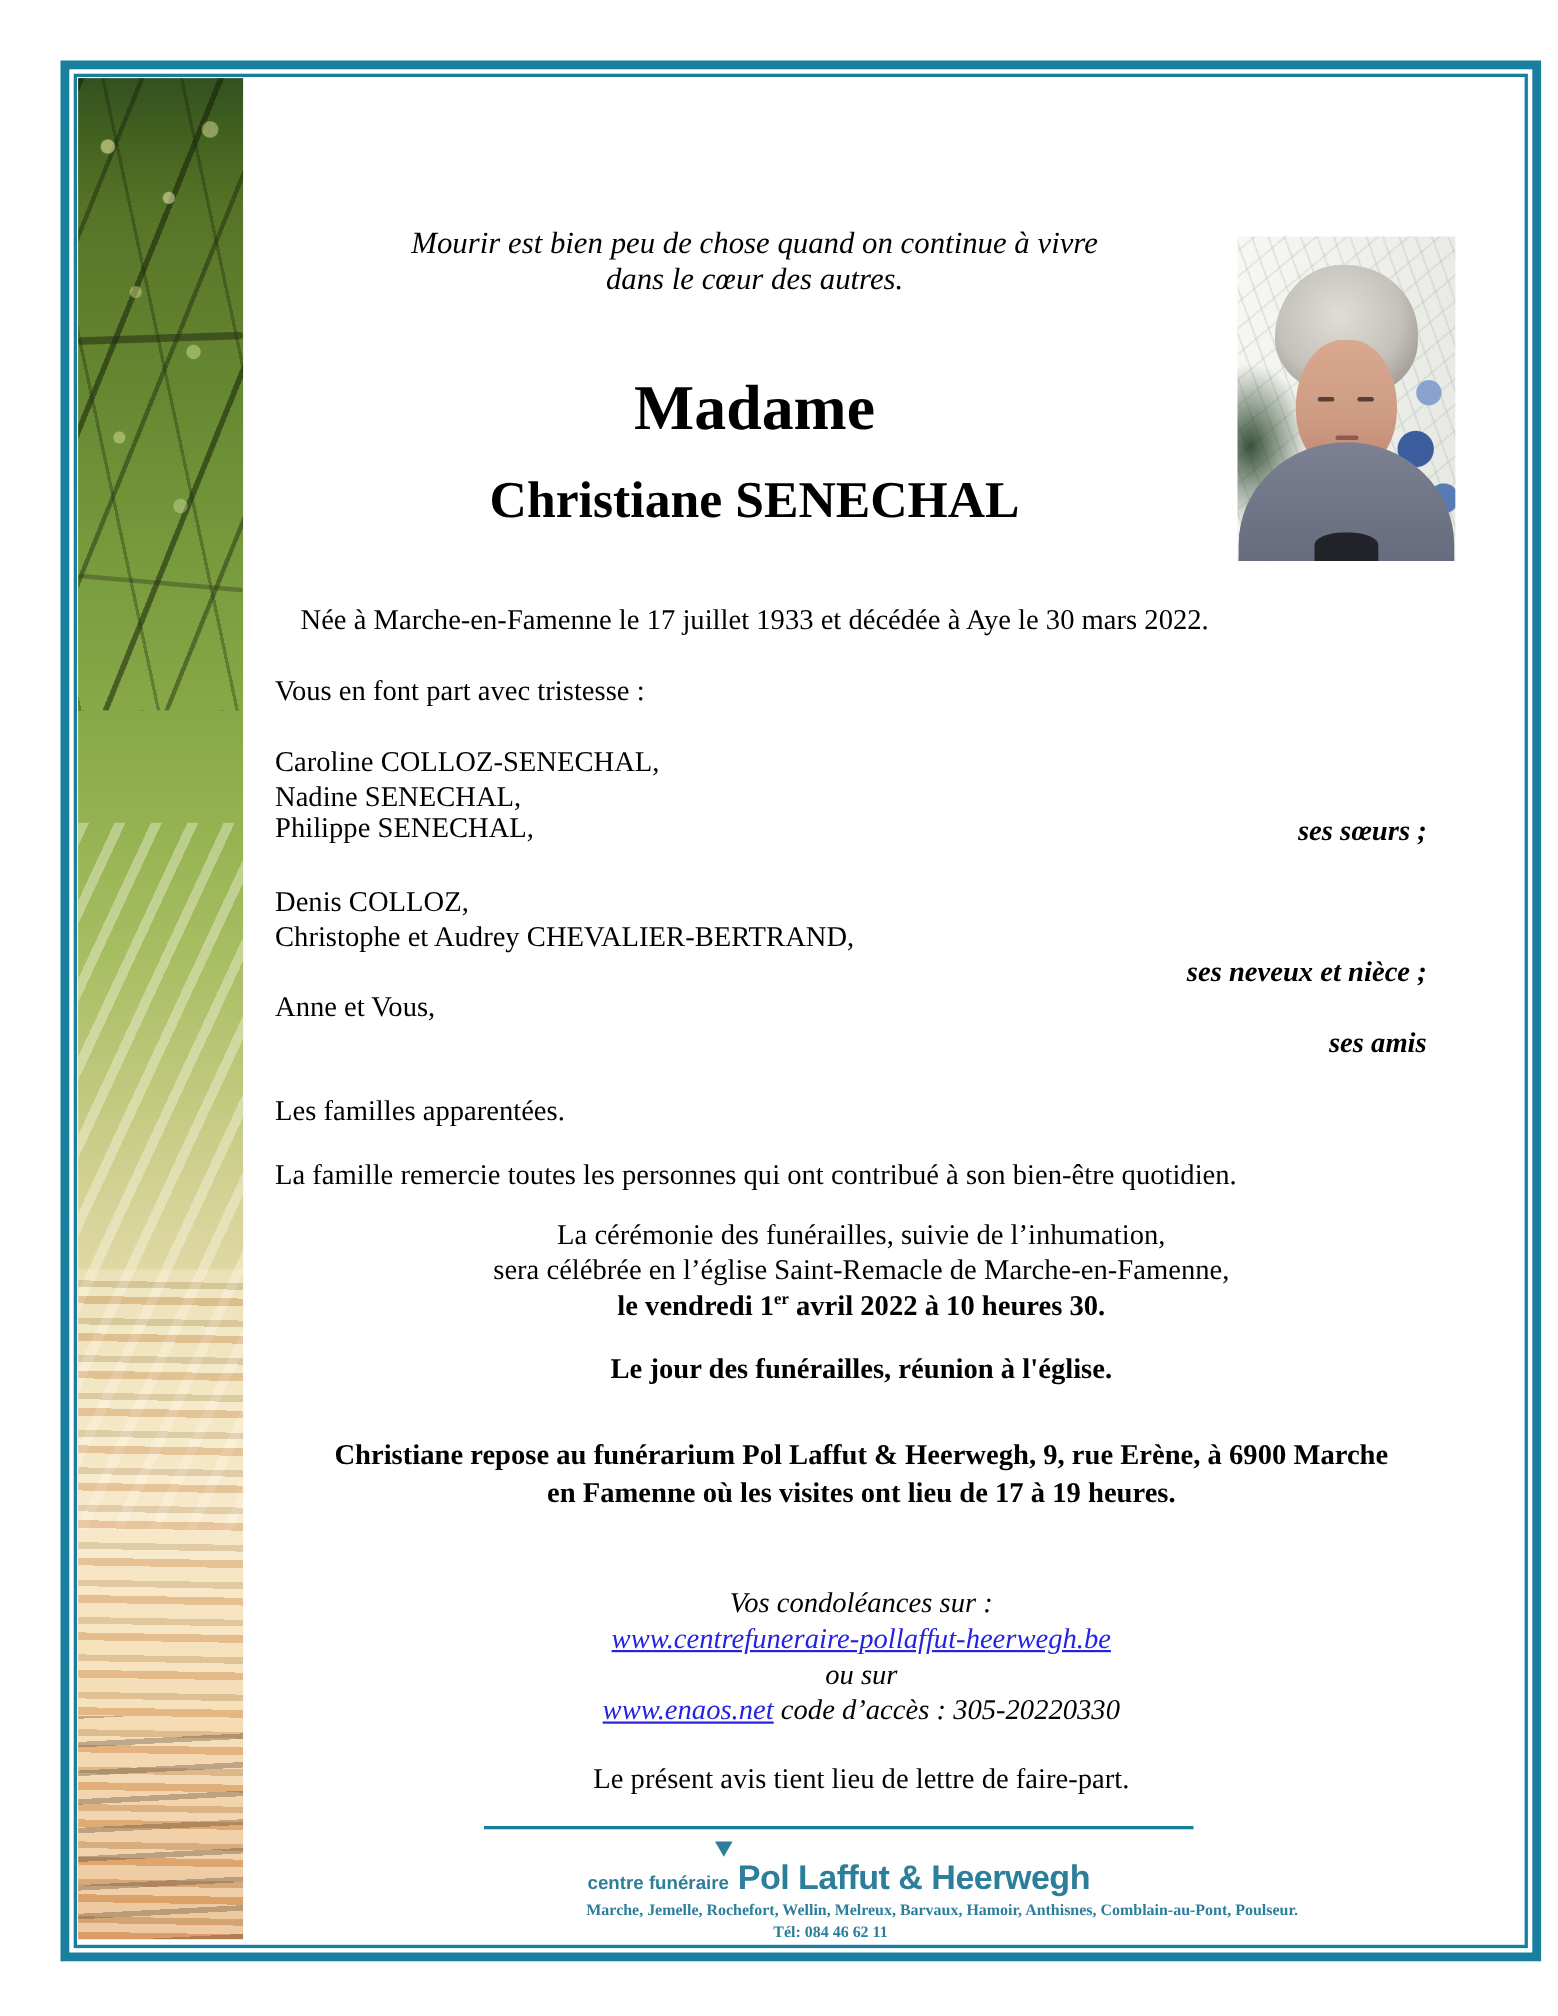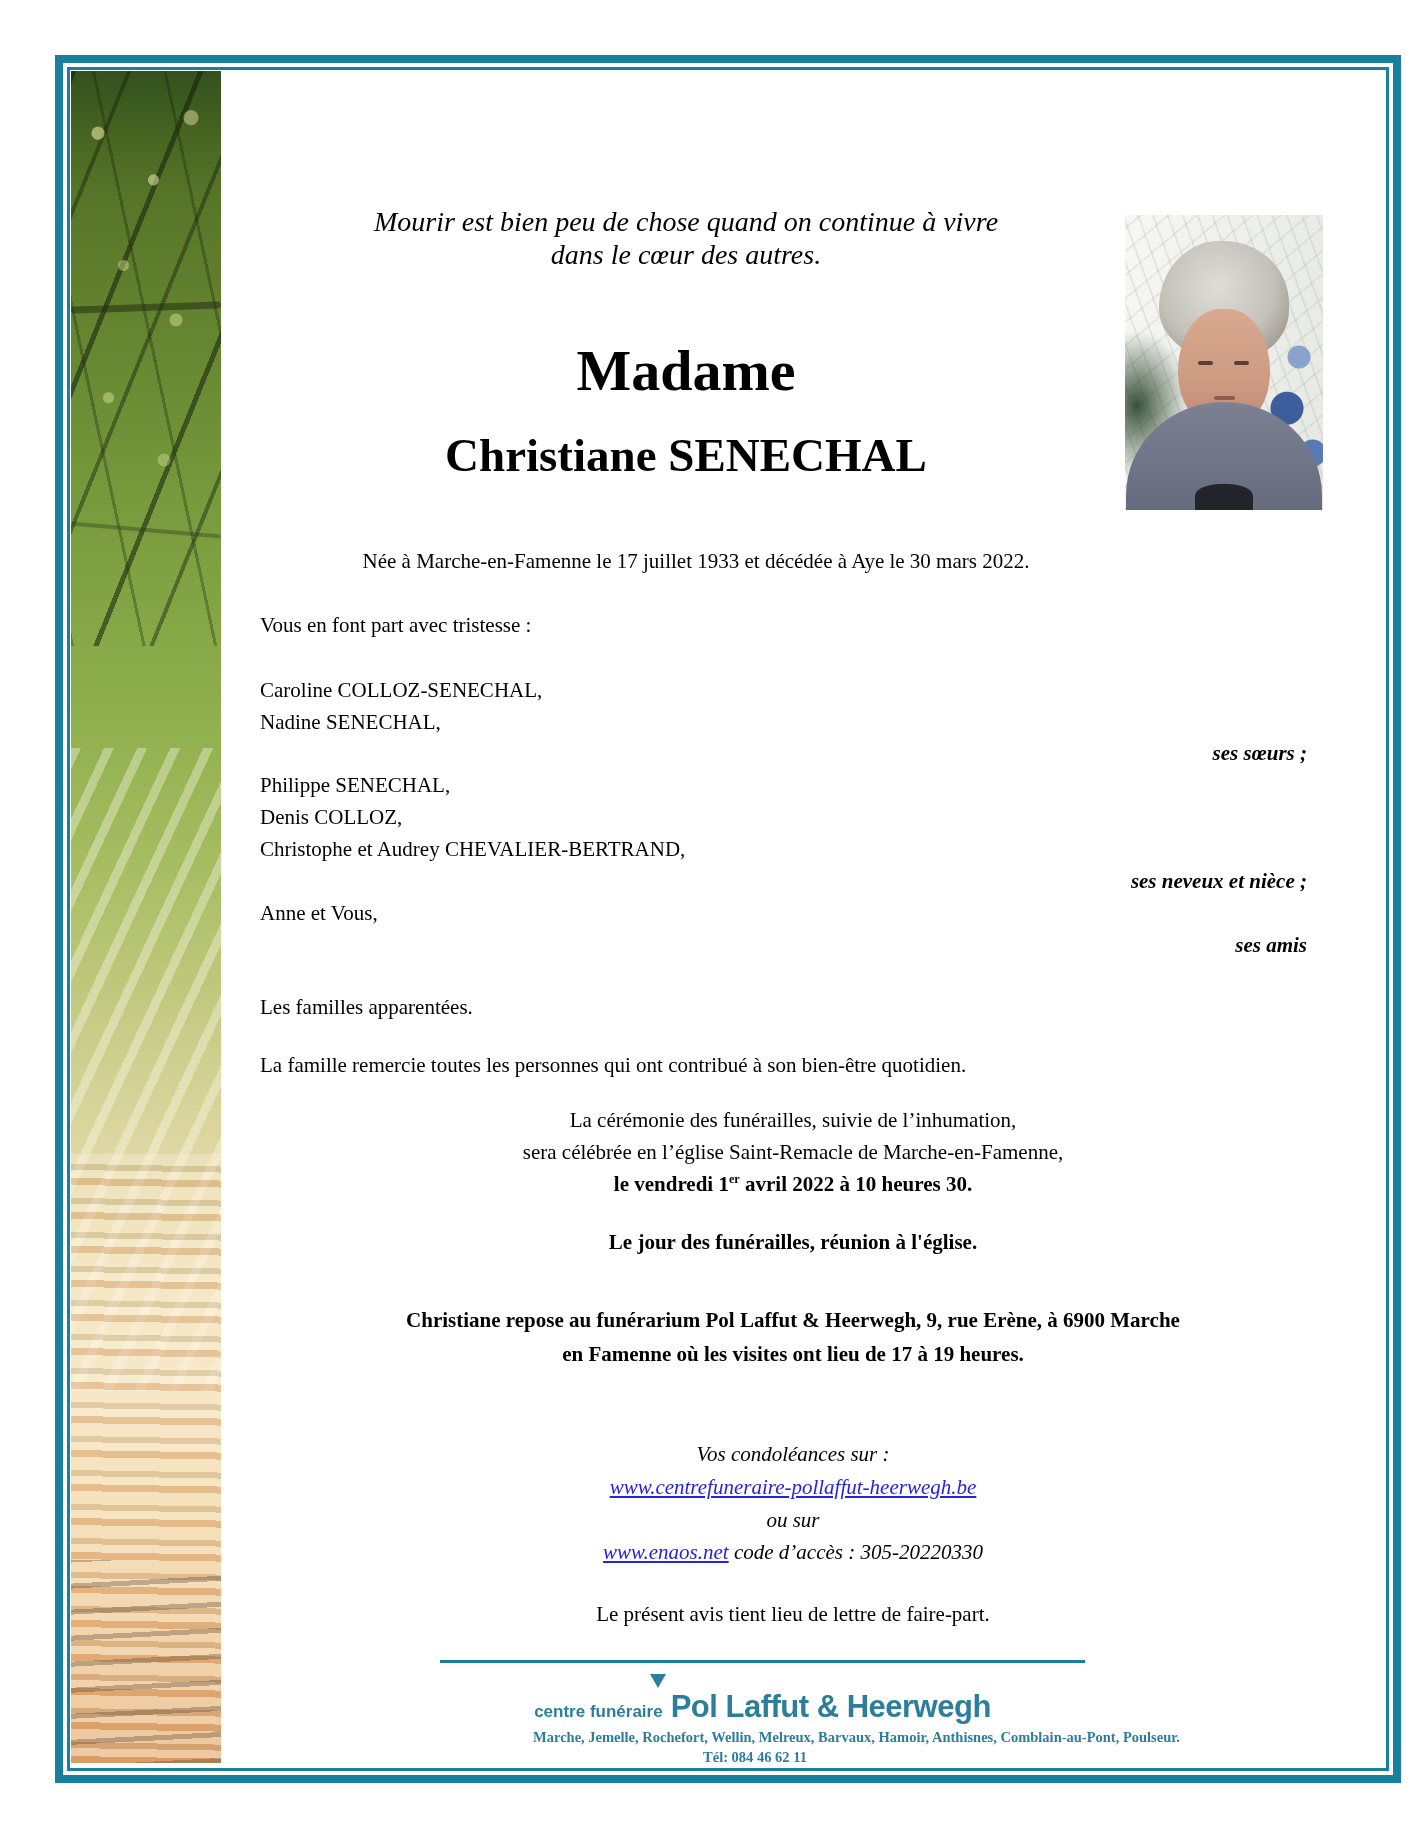--- a/index.html
+++ b/index.html
@@ -87,21 +87,21 @@
   
   .t{position:absolute;white-space:nowrap;line-height:1.15;}
   .ctop{left:246px;width:880px;text-align:center;}   
   .cmid{left:250px;width:1066px;text-align:center;}  
   .lft{left:250px;text-align:left;}
   .rgt{left:246px;width:1051px;text-align:right;}
   .quote{font-style:italic;font-size:28px;}
   .madame{font-size:58px;font-weight:bold;}
   .dname{font-size:47px;font-weight:bold;margin-top:12px;}
   .widow{font-size:37px;}
-  .body{font-size:21px;margin-left:10px;}
+  .body{font-size:26px;}
   .bold{font-weight:bold;}
   .bi{font-weight:bold;font-style:italic;}
   .ital{font-style:italic;}
   .link{color:var(--link);text-decoration:underline;font-style:italic;cursor:pointer;}
   sup{font-size:.58em;line-height:0;}
   
   .footer-rule{position:absolute;left:440px;top:1660px;width:645px;height:3px;background:var(--teal);}
   .brand-row{position:absolute;left:340px;top:1689px;width:845px;text-align:center;
     font-family:"Liberation Sans", sans-serif;color:var(--logo-teal);}
   .brand-prefix{font-size:17px;font-weight:600;margin-right:8px;}
@@ -152,21 +152,21 @@
   <div class="t ctop madame" style="top:338px">Madame</div>
   <div class="t ctop dname" style="top:416px">Christiane SENECHAL</div>
   <div class="t ctop body" style="top:549px">Née à Marche-en-Famenne le 17 juillet 1933 et décédée à Aye le 30 mars 2022.</div>
 
   <div class="t lft body" style="top:613px">Vous en font part avec tristesse :</div>
 
   <div class="t lft body" style="top:678px">Caroline COLLOZ-SENECHAL,</div>
   <div class="t lft body" style="top:710px">Nadine SENECHAL,</div>
   <div class="t rgt body bi" style="top:741px">ses sœurs ;</div>
 
-  <div class="t lft body" style="top:773px">Philippe SENECHAL,</div>
+  <div class="t lft body" style="top:738px">Philippe SENECHAL,</div>
   <div class="t lft body" style="top:805px">Denis COLLOZ,</div>
   <div class="t lft body" style="top:837px">Christophe et Audrey CHEVALIER-BERTRAND,</div>
   <div class="t rgt body bi" style="top:869px">ses neveux et nièce ;</div>
 
   <div class="t lft body" style="top:901px">Anne et Vous,</div>
   <div class="t rgt body bi" style="top:933px">ses amis</div>
 
   <div class="t lft body" style="top:995px">Les familles apparentées.</div>
   <div class="t lft body" style="top:1053px">La famille remercie toutes les personnes qui ont contribué à son bien-être quotidien.</div>
 

